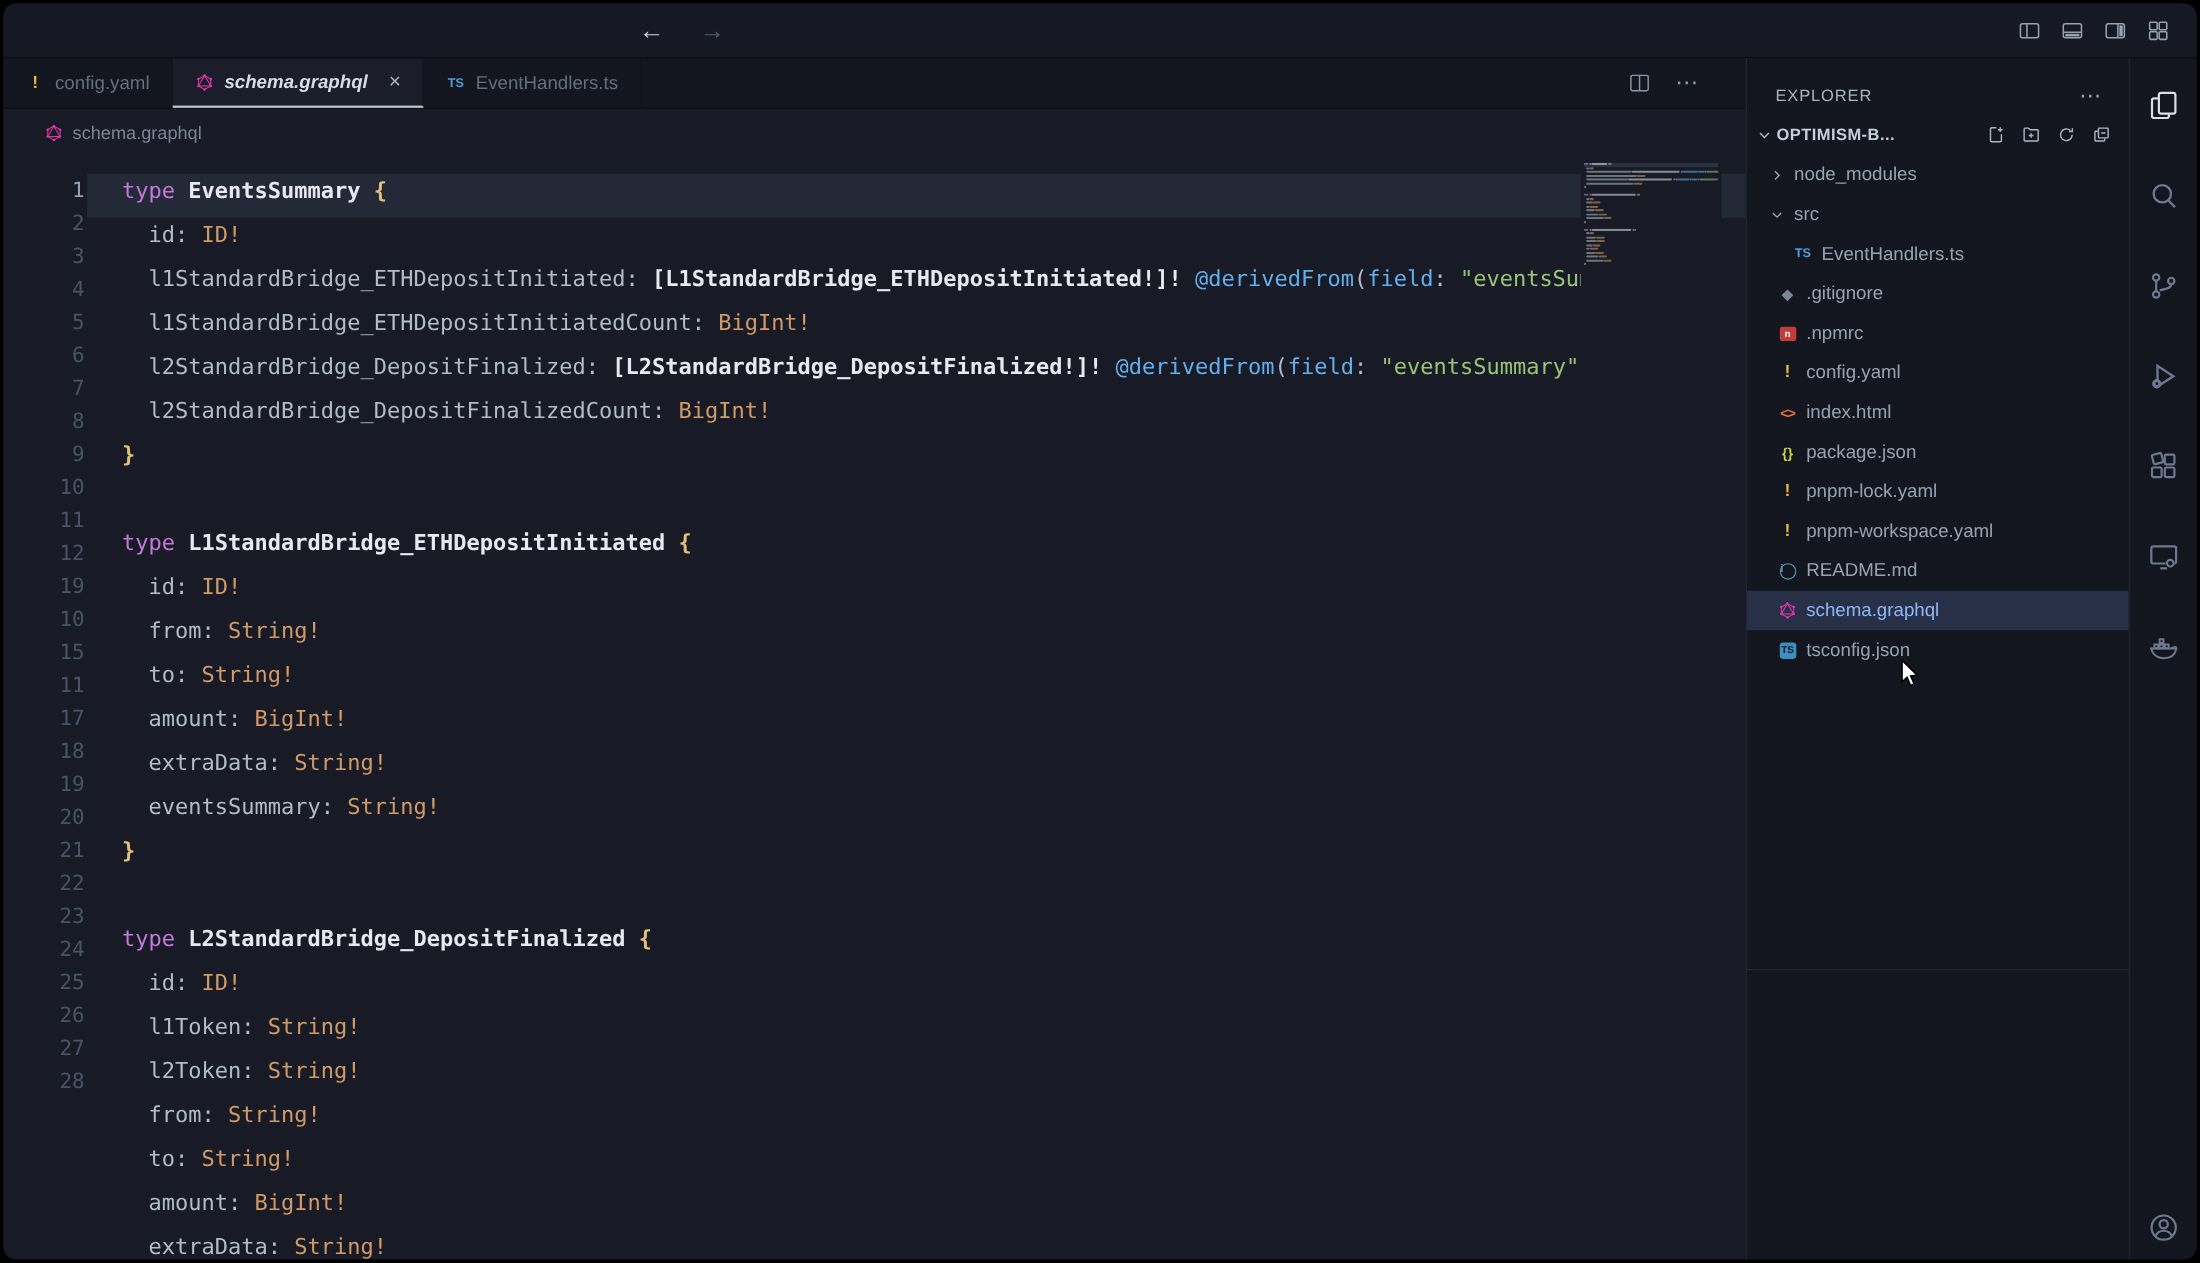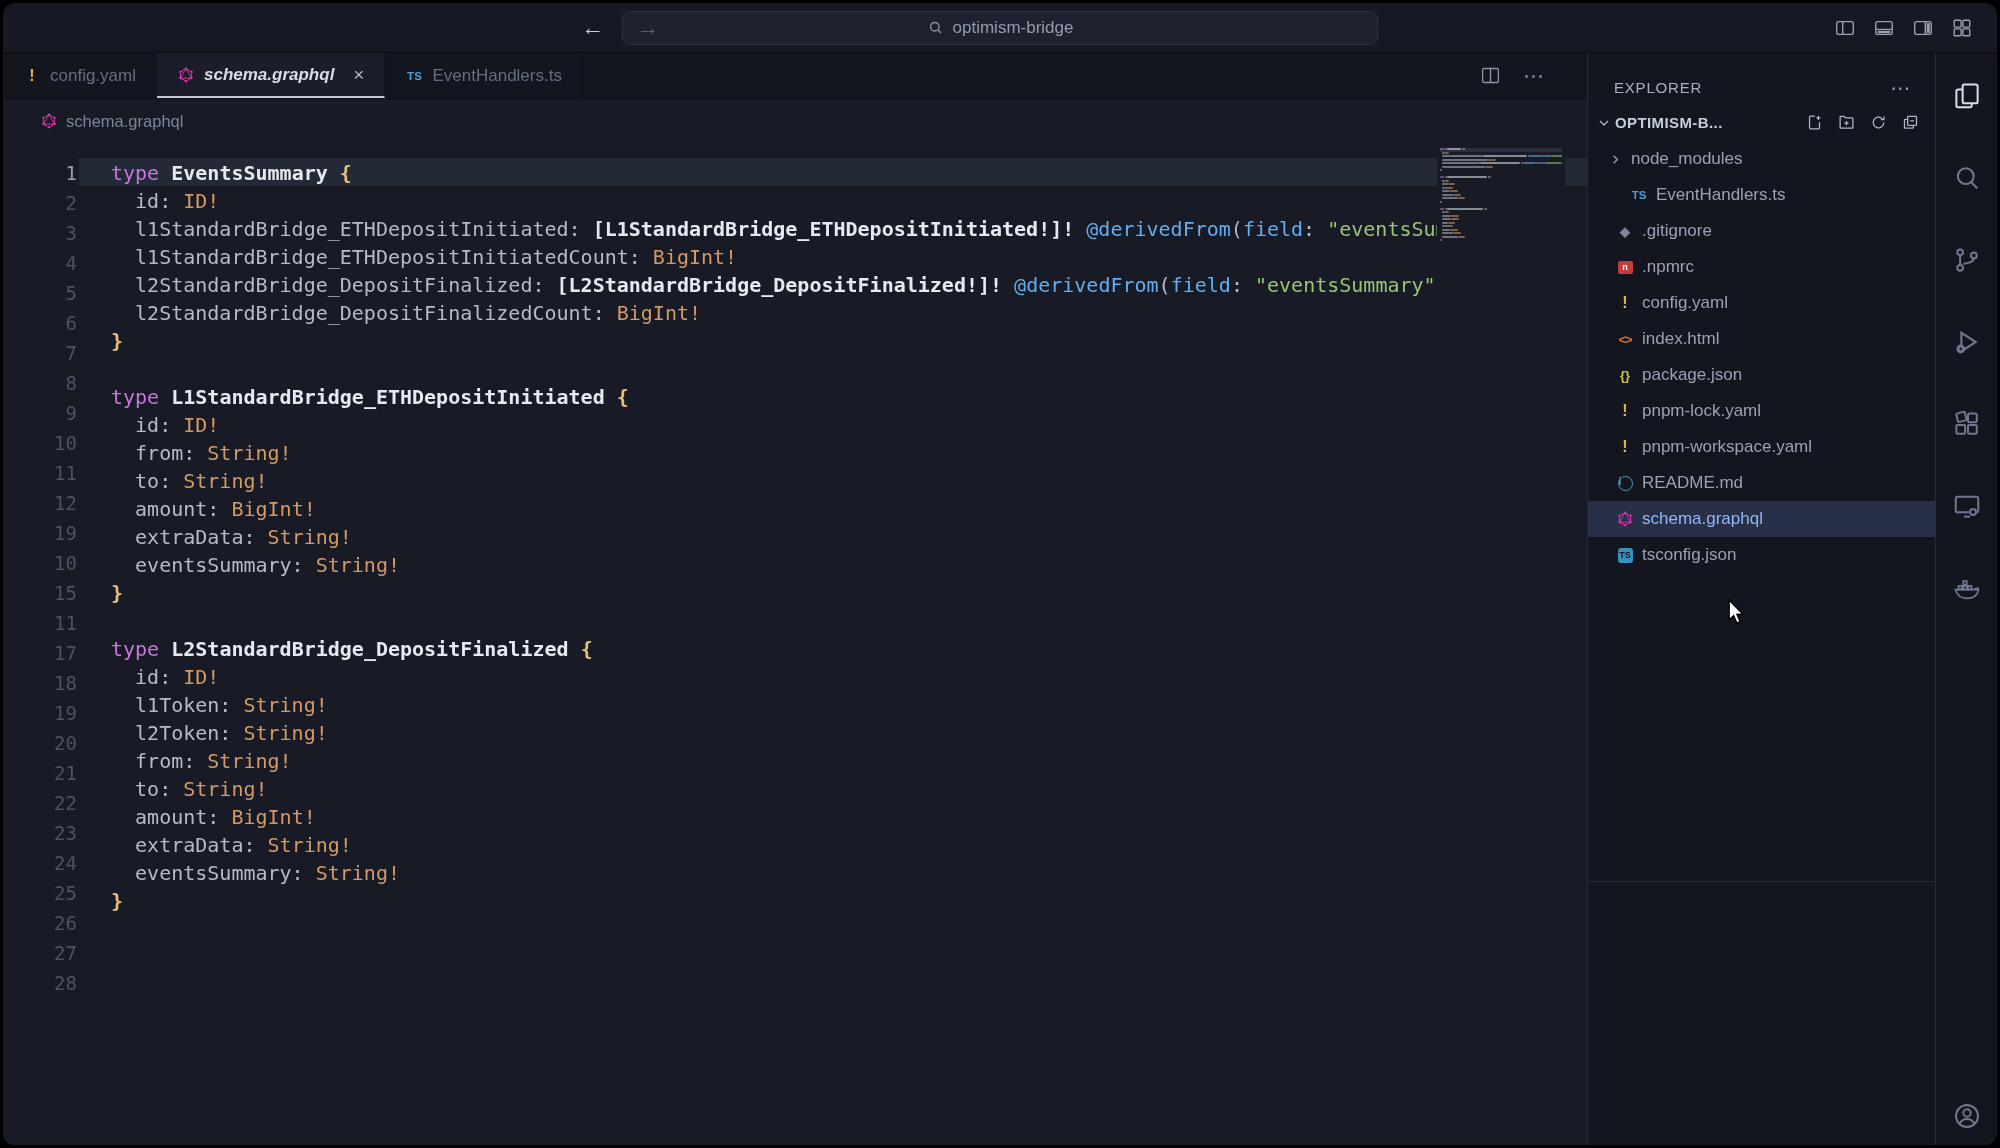--- a/index.html
+++ b/index.html
@@ -33,21 +33,21 @@
   .dots { font-size: 21px; letter-spacing: 1px; color: #8d95a8; }
 
   .breadcrumb { height: 44px; display: flex; align-items: center; gap: 9px; padding-left: 38px; color: #7b8498; font-size: 16.5px; flex: none; }
   .breadcrumb .ico { width: 16px; height: 16px; }
 
   .editor { flex: 1; position: relative; display: flex; font-family: "DejaVu Sans Mono", "Liberation Mono", monospace; font-size: 20px; line-height: 30px; overflow: hidden; }
   .gutter { width: 76px; padding-top: 15px; padding-right: 2px; text-align: right; color: #4a5366; flex: none; font-size: 19px; }
   .gutter .ln { height: 30px; }
   .gutter .ln.current { color: #97a0b4; }
   .code { flex: 1; min-width: 0; padding-top: 15px; white-space: pre; overflow: hidden; }
-  .code-line { height: 28px; padding-left: 32px; }
+  .code-line { height: 40px; padding-left: 32px; }
   .code-line.current { background: #232937; }
   .tk-kw  { color: #c678dd; }
   .tk-ty  { color: #e6e9f0; font-weight: bold; }
   .tk-br  { color: #e5c07b; font-weight: bold; }
   .tk-pl  { color: #b4bbc8; }
   .tk-sc  { color: #d19a66; }
   .tk-dir { color: #61afef; }
   .tk-attr{ color: #61afef; }
   .tk-str { color: #98c379; }
 
@@ -100,29 +100,20 @@
 </style>
 </head>
 <body>
 
 <div class="window">
 
   <header class="titlebar">
     <div class="nav">
       <span class="nav-btn back">←</span>
       <span class="nav-btn fwd">→</span>
-    </div>
-    <div class="searchbox">
-      <span class="ico">
-          <svg viewBox="0 0 24 24" fill="none" stroke="currentColor" stroke-width="2">
-            <circle cx="11" cy="11" r="6"></circle>
-            <path d="m15.6 15.6 4.2 4.2"></path>
-          </svg>
-        </span>
-      <span>optimism-bridge</span>
     </div>
     <div class="layout-icons">
         <span class="ico ">
           <svg viewBox="0 0 24 24" fill="none" stroke="currentColor" stroke-width="1.5">
             <rect x="3" y="5" width="18" height="14" rx="2"></rect>
             <line x1="9.5" y1="5" x2="9.5" y2="19"></line>
           </svg>
         </span>
         <span class="ico ">
           <svg viewBox="0 0 24 24" fill="none" stroke="currentColor" stroke-width="1.5">
@@ -317,20 +308,28 @@
       </div>
       <div class="tree">
           <div class="row folder">
             <span class="ico chev">
               <svg viewBox="0 0 24 24" fill="none" stroke="currentColor" stroke-width="2">
                 <path d="m9 6 6 6-6 6"></path>
               </svg>
             </span>
             <span class="row-label">node_modules</span>
           </div>
+          <div class="row folder">
+            <span class="ico chev">
+              <svg viewBox="0 0 24 24" fill="none" stroke="currentColor" stroke-width="2">
+                <path d="m6 9 6 6 6-6"></path>
+              </svg>
+            </span>
+            <span class="row-label">src</span>
+          </div>
           <div class="row file depth1">
             <span class="fi fi-ts">TS</span>
             <span class="row-label">EventHandlers.ts</span>
           </div>
           <div class="row file">
             <span class="fi fi-git">◆</span>
             <span class="row-label">.gitignore</span>
           </div>
           <div class="row file">
             <span class="fi">

